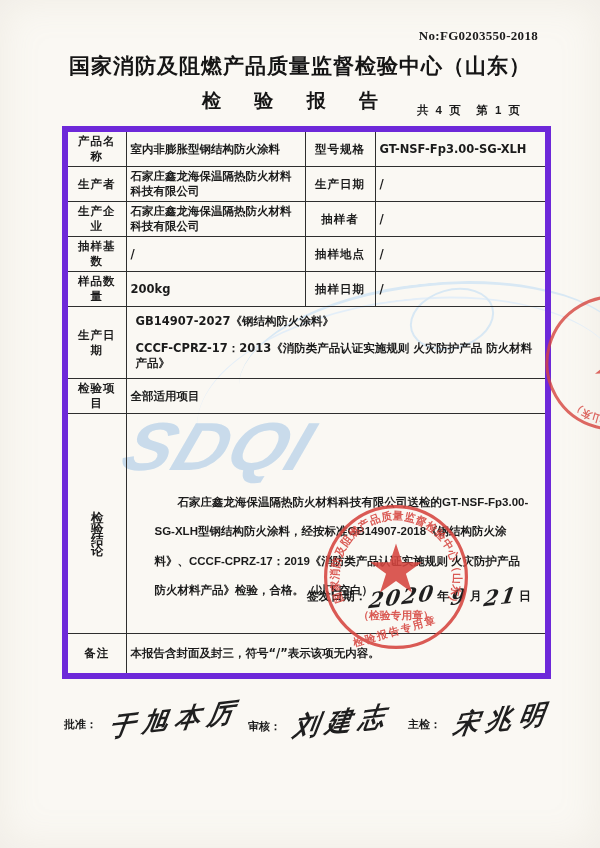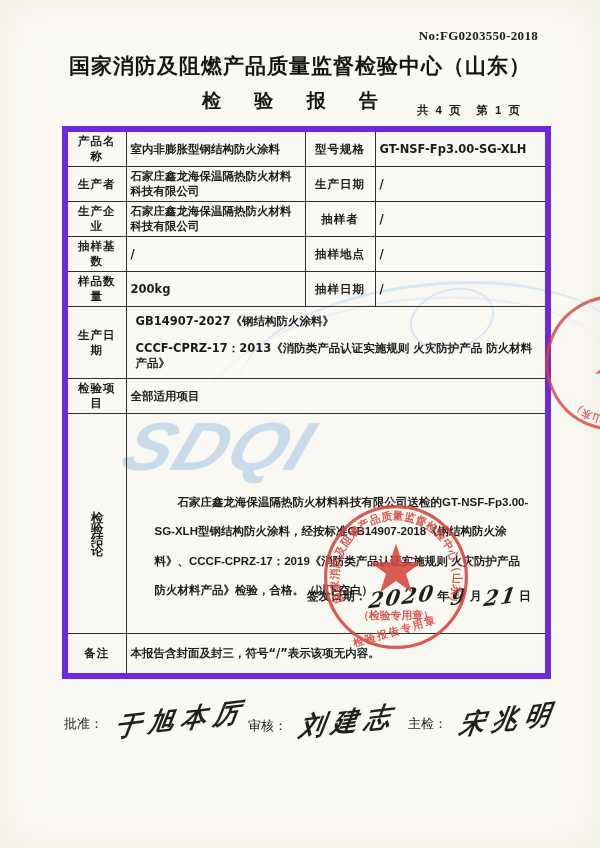--- a/index.html
+++ b/index.html
@@ -38,21 +38,21 @@
   .basis-line + .basis-line{margin-top:12px;}
   .concl-cell{position:relative;vertical-align:top;}
   .concl-text{margin:46px 12px 0 24px;line-height:2.55;text-indent:2em;font-size:11.5px;}
   .issue-line{position:absolute;right:14px;bottom:24px;font-size:12px;font-weight:700;white-space:nowrap;}
   
   .hand{display:inline-block;font-family:"DejaVu Serif",serif;font-style:italic;font-weight:bold;
         transform:rotate(-7deg) skewX(-16deg);color:#1f1f1f;}
   .hand-date{font-size:21px;letter-spacing:2px;margin:0 2px;vertical-align:-4px;}
   .sig-row{position:absolute;left:0;top:702px;width:600px;z-index:2;}
   .sig-group{position:absolute;white-space:nowrap;}
-  .sig-label{font-size:13px;font-weight:normal;color:#1b1b1b;}
+  .sig-label{font-size:11px;font-weight:bold;color:#1b1b1b;}
   .sig-name{font-size:26px;letter-spacing:7px;margin-left:8px;}
   
   .stamp{position:absolute;z-index:5;pointer-events:none;}
   .stamp-main{left:316px;top:497px;width:160px;height:160px;opacity:.88;}
   .stamp-side{right:-88px;top:288px;width:150px;height:150px;opacity:.8;transform:rotate(105deg);}
 </style>
 </head>
 <body>
 
 <div class="page">

